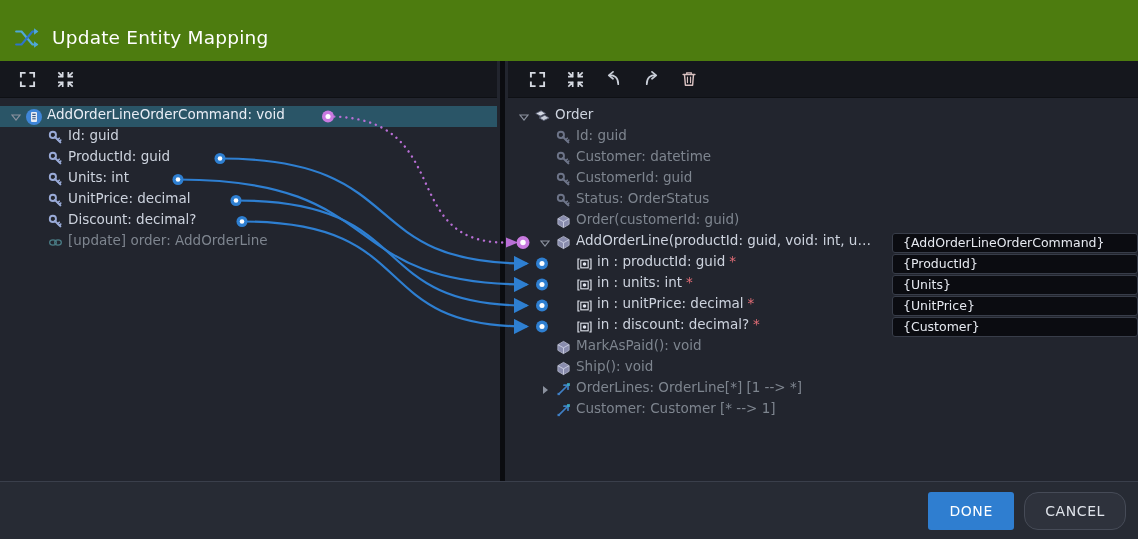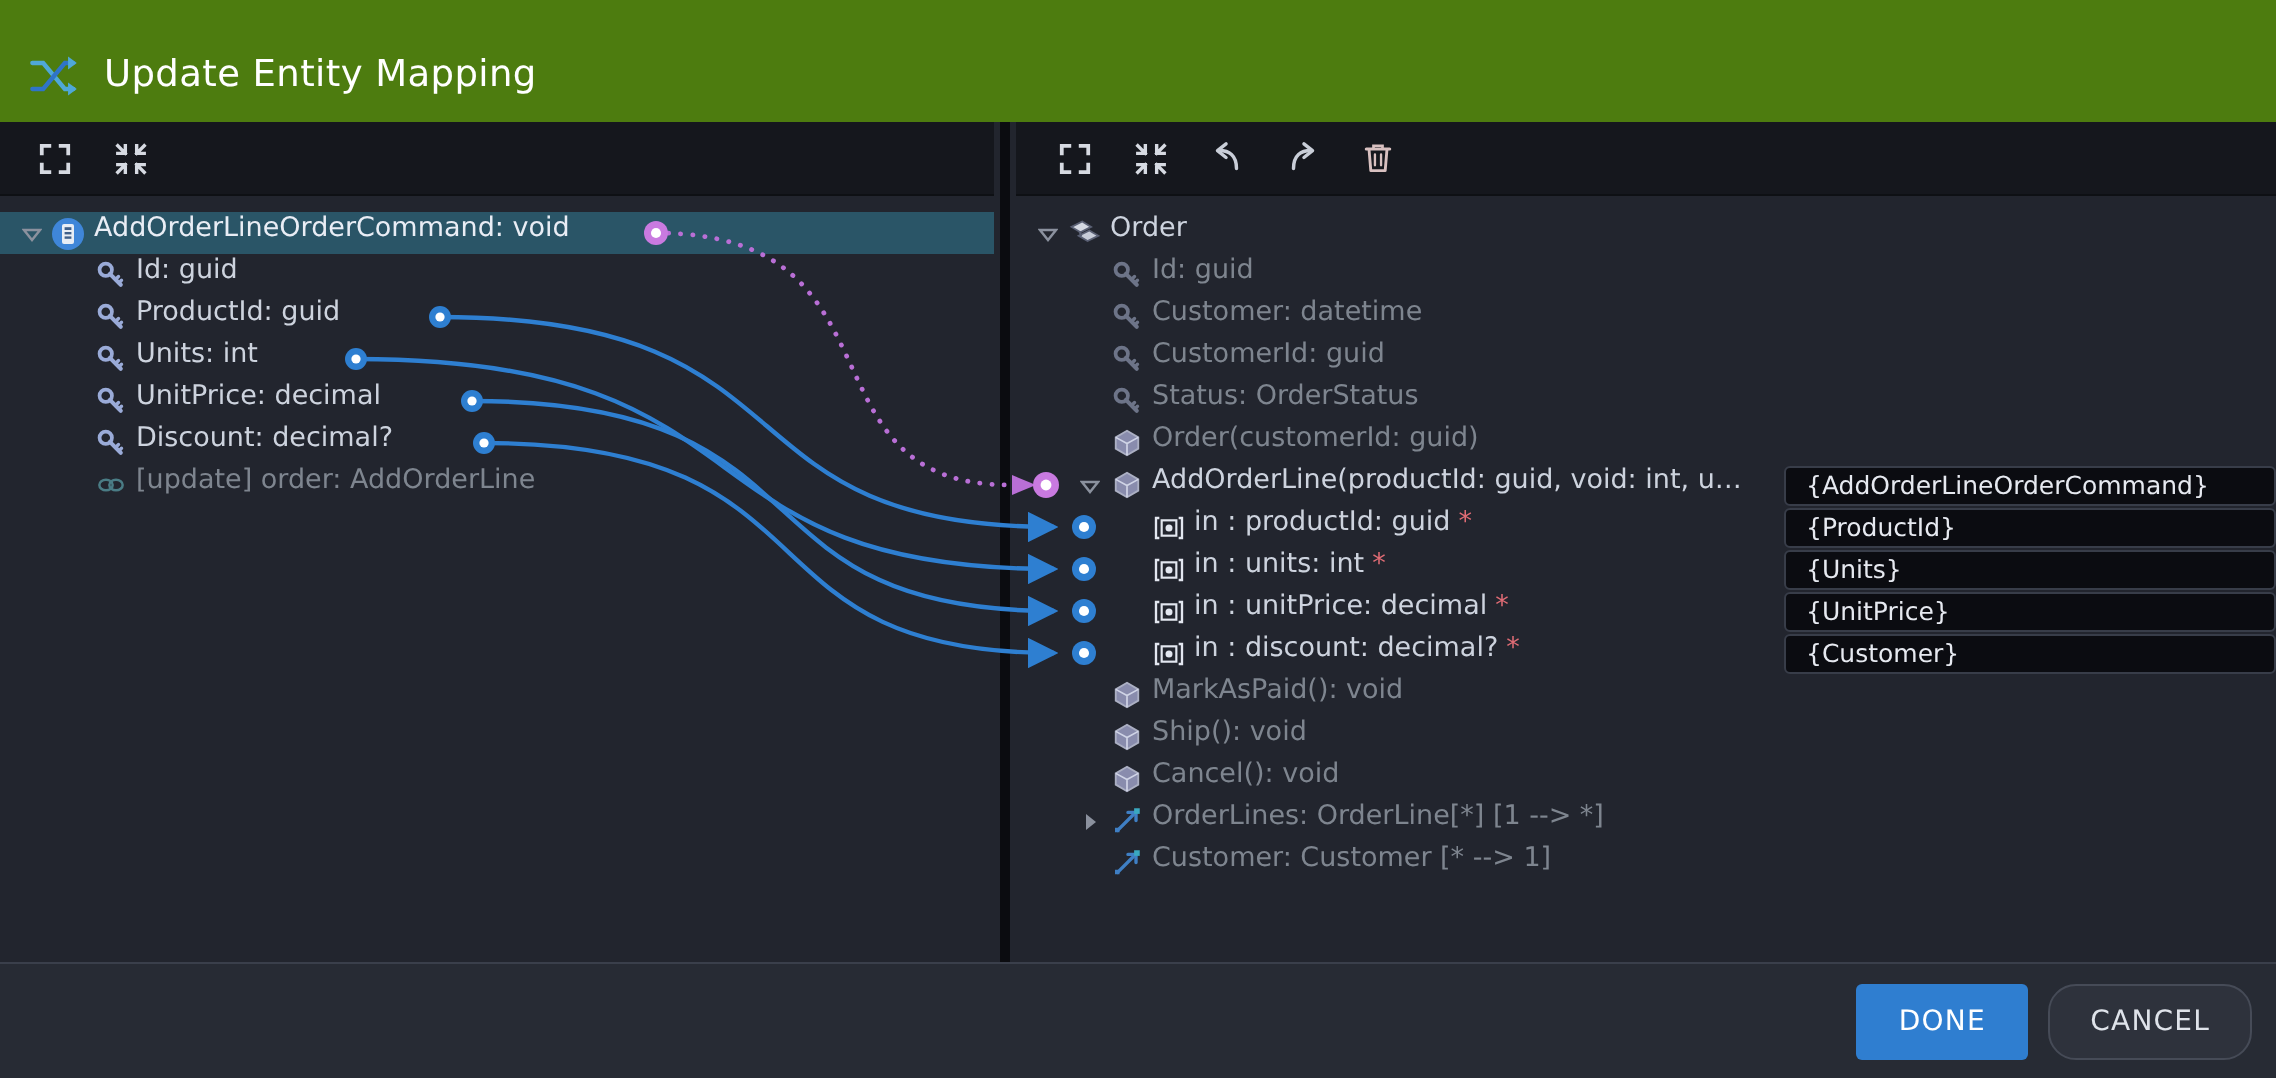--- a/index.html
+++ b/index.html
@@ -415,30 +415,20 @@
           <span class="twisty"></span>
           <span class="ricon">
             <svg width="15" height="15" viewBox="0 0 16 16">
               <path d="M8 1.5 L14 5 V11 L8 14.5 L2 11 V5 Z" fill="#9b9fc4" stroke="#c4c8dd" stroke-width="1" opacity="0.85"></path>
               <path d="M2 5 L8 8.3 L14 5 M8 8.3 V14.5" stroke="#d7dbec" stroke-width="0.9" fill="none" opacity="0.9"></path>
             </svg>
           </span>
           <span class="rlabel">Ship(): void</span>
         </div>
         <div class="row ind1 dim">
-          <span class="twisty"></span>
-          <span class="ricon">
-            <svg width="15" height="15" viewBox="0 0 16 16">
-              <path d="M8 1.5 L14 5 V11 L8 14.5 L2 11 V5 Z" fill="#9b9fc4" stroke="#c4c8dd" stroke-width="1" opacity="0.85"></path>
-              <path d="M2 5 L8 8.3 L14 5 M8 8.3 V14.5" stroke="#d7dbec" stroke-width="0.9" fill="none" opacity="0.9"></path>
-            </svg>
-          </span>
-          <span class="rlabel">Cancel(): void</span>
-        </div>
-        <div class="row ind1 dim">
           <span class="twisty">
             <svg width="10" height="10" viewBox="0 0 10 10">
               <path d="M3 1 L8 5 L3 9 Z" fill="#8b919e"></path>
             </svg>
           </span>
           <span class="ricon">
             <svg width="15" height="15" viewBox="0 0 16 16">
               <path d="M3 13 L12 4" stroke="#3f7fc4" stroke-width="1.8" stroke-linecap="round"></path>
               <path d="M8.5 3.4 H12.8 V7.7" stroke="#3f7fc4" stroke-width="1.8" fill="none" stroke-linecap="round"></path>
               <rect x="11.8" y="1.2" width="3" height="3" fill="#3aa8c0"></rect>

